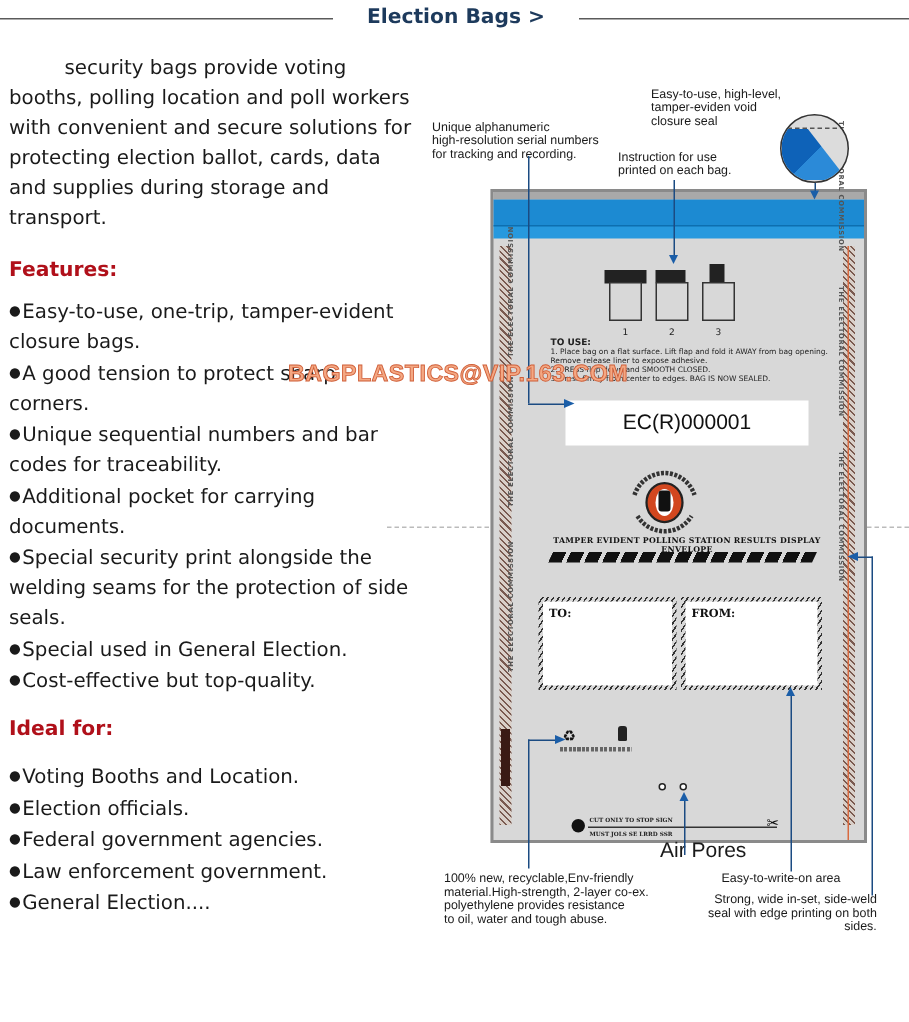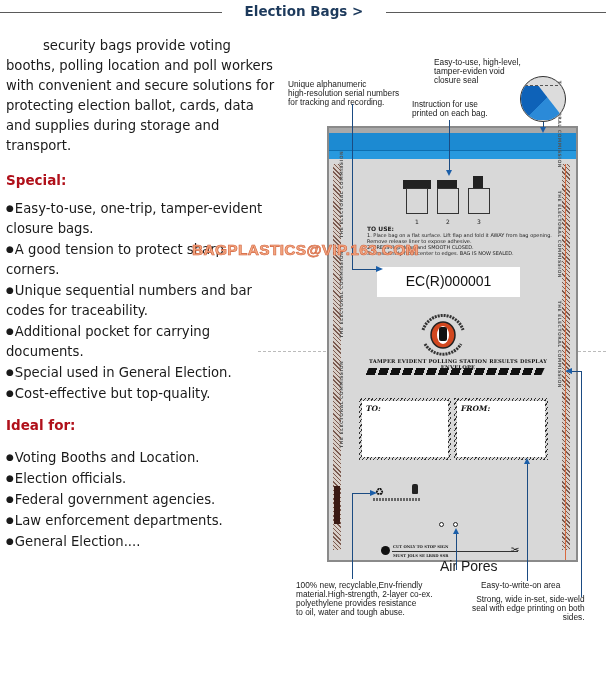--- a/index.html
+++ b/index.html
@@ -35,32 +35,32 @@
   .side-text.l { left:10px; transform-origin:left top; transform:rotate(-90deg); }
   .side-text.r { right:14px; transform-origin:right top; transform:rotate(90deg); }
 
   .step { position:absolute; top:60px; width:22px; height:26px; border:1.5px solid #333; background:#d8d8d8; }
   .step-flap { position:absolute; top:52px; height:9px; background:#222; }
   .step-num { position:absolute; top:90px; font-size:6px; color:#222; width:22px; text-align:center; }
 
   .to-use { position:absolute; left:38px; top:98px; font-size:5px; line-height:6px; color:#222; width:210px; }
   .to-use b { font-size:6px; }
 
-  .serial-box { position:absolute; left:48px; top:139px; width:143px; height:30px; background:#fff; }
+  .serial-box { position:absolute; left:48px; top:139px; width:162px; height:30px; background:#fff; }
   .serial-text { position:absolute; left:0; top:6px; width:100%; text-align:center; font-family:"Liberation Sans", sans-serif; font-size:14px; color:#111; }
 
   .logo { position:absolute; left:88px; top:180px; width:52px; height:54px; }
   .dash-line-h { position:absolute; left:258px; top:351px; width:348px; height:0; border-top:1px dashed #bbb; }
   .env-title { position:absolute; left:24px; top:230px; width:210px; text-align:center;
     font-family:"DejaVu Serif", serif; font-weight:bold; font-size:5.2px; color:#111; letter-spacing:0.2px; }
   .dashes { position:absolute; left:38px; top:240px; width:176px; height:7px;
     background:repeating-linear-gradient(90deg,#111 0 9px,transparent 9px 12px); transform:skewX(-25deg); }
   .addr-wrap { position:absolute; top:270px; height:62px;
     background:repeating-linear-gradient(-55deg,#333 0 1px,#d8d8d8 1px 3px); }
-  .addr-inner { position:absolute; left:3px; top:3px; right:3px; bottom:3px; background:#fff;font-style:italic; }
+  .addr-inner { position:absolute; left:3px; top:3px; right:3px; bottom:3px; background:#fff; }
   .addr-label { position:absolute; left:4px; top:3px; font-family:"DejaVu Serif", serif; font-weight:bold; font-size:7.5px; color:#111; }
 
   .recycle { position:absolute; left:46px; top:358px; font-size:10px; color:#111; }
   .bottle { position:absolute; left:83px; top:356px; width:6px; height:10px; background:#222; border-radius:2px 2px 1px 1px; }
   .tiny-lines { position:absolute; left:44px; top:370px; width:48px; height:3px;
     background:repeating-linear-gradient(90deg,#666 0 2px,transparent 2px 3px); }
   .pore { position:absolute; top:394px; width:5px; height:5px; border:1px solid #222; border-radius:50%; background:#fff; }
   .tear-icon { position:absolute; left:52px; top:418px; width:9px; height:9px; border-radius:50%; background:#111; }
   .tear-line { position:absolute; left:63px; top:423px; width:126px; height:1px; background:#333; }
   .tear-text { position:absolute; left:64px; font-family:"DejaVu Serif", serif; font-weight:bold; font-size:3.8px; color:#222; }
@@ -86,36 +86,37 @@
 </head>
 <body>
 
 <div class="hdr-line" style="left:0;width:222px;"></div>
 <div class="hdr-title">Election Bags &gt;</div>
 <div class="hdr-line" style="left:386px;width:220px;"></div>
 
 <div class="left">
   <p class="intro">security bags provide voting booths, polling location and poll workers with convenient and secure solutions for protecting election ballot, cards, data and supplies during storage and transport.</p>
 
-  <div class="sec-title">Special:</div>
+  <div class="sec-title">Features:</div>
   <div>
     <div class="bullet">Easy-to-use, one-trip, tamper-evident closure bags.</div>
     <div class="bullet">A good tension to protect sharp corners.</div>
     <div class="bullet">Unique sequential numbers and bar codes for traceability.</div>
     <div class="bullet">Additional pocket for carrying documents.</div>
+    <div class="bullet">Special security print alongside the welding seams for the protection of side seals.</div>
     <div class="bullet">Special used in General Election.</div>
     <div class="bullet">Cost-effective but top-quality.</div>
   </div>
 
   <div class="sec-title ideal">Ideal for:</div>
   <div>
     <div class="bullet">Voting Booths and Location.</div>
     <div class="bullet">Election officials.</div>
     <div class="bullet">Federal government agencies.</div>
-    <div class="bullet">Law enforcement departments.</div>
+    <div class="bullet">Law enforcement government.</div>
     <div class="bullet">General Election....</div>
   </div>
 </div>
 
 <div class="diagram">
 
   <div class="dash-line-h"></div>
 
   <div class="bag">
     <div class="bag-top-gray"></div>

